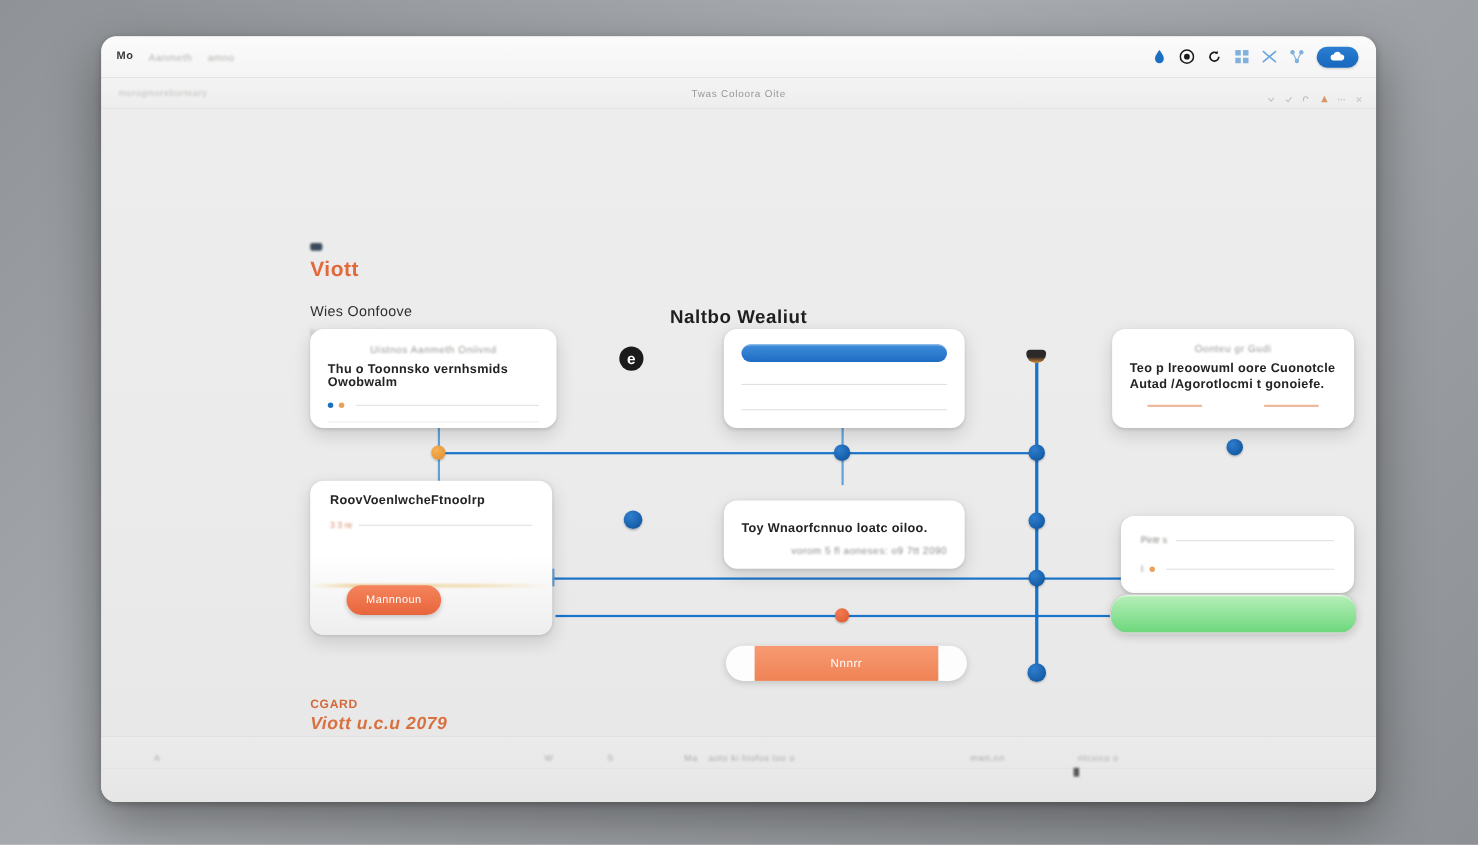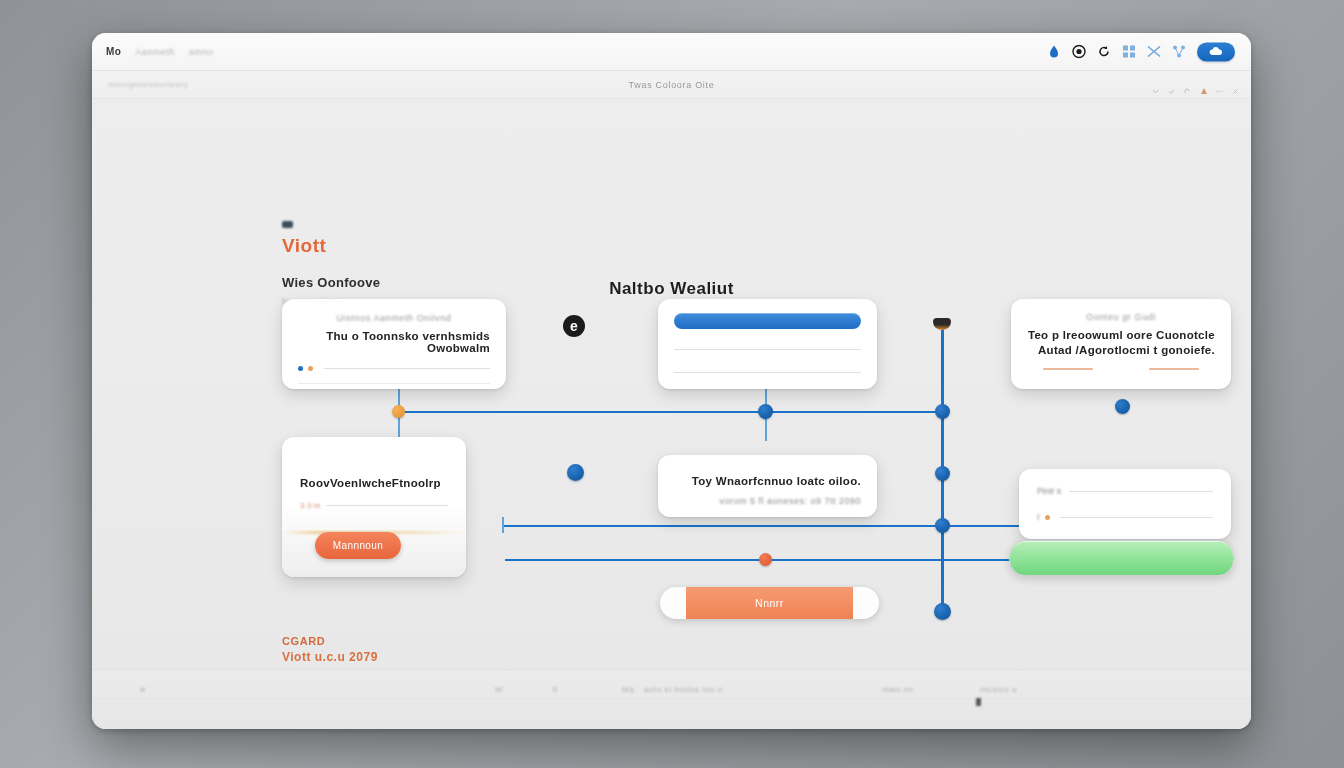--- a/index.html
+++ b/index.html
@@ -111,21 +111,21 @@
   .hdr { position: absolute; left: 190px; top: 122px; width: 320px; }
   .hdr-mark {
     width: 11px; height: 7px; border-radius: 2px;
     background: #3b4a5c; filter: blur(.8px); margin-bottom: 7px;
   }
   .hdr-title {
     font-size: 19px; font-weight: bold; color: #e2693a;
     filter: blur(.55px); letter-spacing: .5px;
   }
   .hdr-sub {
-    margin-top: 18px; font-size: 13px; font-weight: bold;
+    margin-top: 18px; font-size: 13px; font-weight: normal;
     color: #2f2f2f; filter: blur(.55px); letter-spacing: .3px;
   }
   .hdr-meta {
     margin-top: 7px; font-size: 9px; color: #adaaa8;
     filter: blur(1px); letter-spacing: .6px;
   }
   .page-title {
     position: absolute; left: 0; right: 0; top: 180px; text-align: center;
     font-size: 17px; font-weight: bold; color: #1f1f1f;
     filter: blur(.5px); letter-spacing: .5px;
@@ -138,21 +138,21 @@
     overflow: hidden;
   }
   .c-label {
     font-size: 9px; color: #9a9795; text-align: center;
     filter: blur(.9px); letter-spacing: .6px;
   }
   .c-title {
     font-size: 11.5px; font-weight: bold; color: #232323;
     filter: blur(.6px); letter-spacing: .3px;
   }
-  .c-title.center { text-align: right; }
+  .c-title.center { text-align: left; }
   .c-sub {
     font-size: 9px; color: #8d8a88; filter: blur(.95px);
     letter-spacing: .5px; text-align: right;
   }
   .rule { height: 1px; background: #e0e0e0; }
   .rule.faint { background: #ededed; }
   .rule.orange { height: 2px; background: #e8a07a; opacity: .75; border-radius: 1px; }
   .dot-s { width: 5px; height: 5px; border-radius: 50%; display: inline-block; }
   .dot-s.blue { background: #1d6fc0; }
   .dot-s.orange { background: #e9a25e; }
@@ -198,22 +198,22 @@
     box-shadow: 0 3px 8px rgba(0,0,0,.16), inset 0 1px 0 rgba(255,255,255,.6);
   }
 
   
   .foot { position: absolute; left: 190px; top: 536px; width: 330px; }
   .foot-h {
     font-size: 11px; font-weight: bold; color: #d4693c;
     filter: blur(.7px); letter-spacing: .6px;
   }
   .foot-h2 {
-    margin-top: 3px; font-size: 12px; font-weight: bold; color: #d9703f;
-    filter: blur(.7px); letter-spacing: .5px;
+    margin-top: 3px; font-size: 16px; font-weight: bold; color: #d9703f;
+    filter: blur(.7px); letter-spacing: .5px; font-style: italic;
   }
   .foot-m {
     margin-top: 6px; font-size: 8px; color: #b3b0ae;
     filter: blur(1.1px); letter-spacing: .6px;
   }
   .cols { position: absolute; left: 190px; top: 605px; display: flex; gap: 104px; }
   .col { width: 150px; }
   .col-tick { width: 4px; height: 4px; background: #b9b6b4; filter: blur(1px); margin-bottom: 8px; }
   .col-head {
     font-size: 10.5px; font-weight: bold; color: #2c2c2c;
@@ -408,21 +408,21 @@
     <div class="card" style="left:919px; top:200px; width:220px; height:90px; padding:13px 16px;">
       <div class="c-label">Oonteu gr Gudi</div>
       <div class="c-title center" style="margin-top:7px;">Teo p lreoowuml oore Cuonotcle</div>
       <div class="c-title center" style="margin-top:3px;">Autad /Agorotlocmi t gonoiefe.</div>
       <div style="display:flex; gap:56px; margin-top:12px; padding:0 16px;">
         <span class="rule orange" style="flex:1;"></span>
         <span class="rule orange" style="flex:1;"></span>
       </div>
     </div>
 
-    <div class="card" style="left:190px; top:338px; width:184px; height:140px; padding:40px 18px 0;">
+    <div class="card" style="left:190px; top:338px; width:220px; height:140px; padding:12px 18px 0;">
       <div class="c-title">RoovVoenlwcheFtnoolrp</div>
       <div style="display:flex; align-items:center; gap:6px; margin-top:12px;">
         <span style="font-size:8px; color:#d78a6a; filter:blur(1px);">3 3 re</span>
         <span class="rule" style="flex:1;"></span>
       </div>
       <div class="amber-wash" style="top:94px;"></div>
       <div class="card-fade"></div>
       <div class="btn-orange" style="left:33px; bottom:18px; width:86px; height:27px;">Mannnoun</div>
     </div>
 

